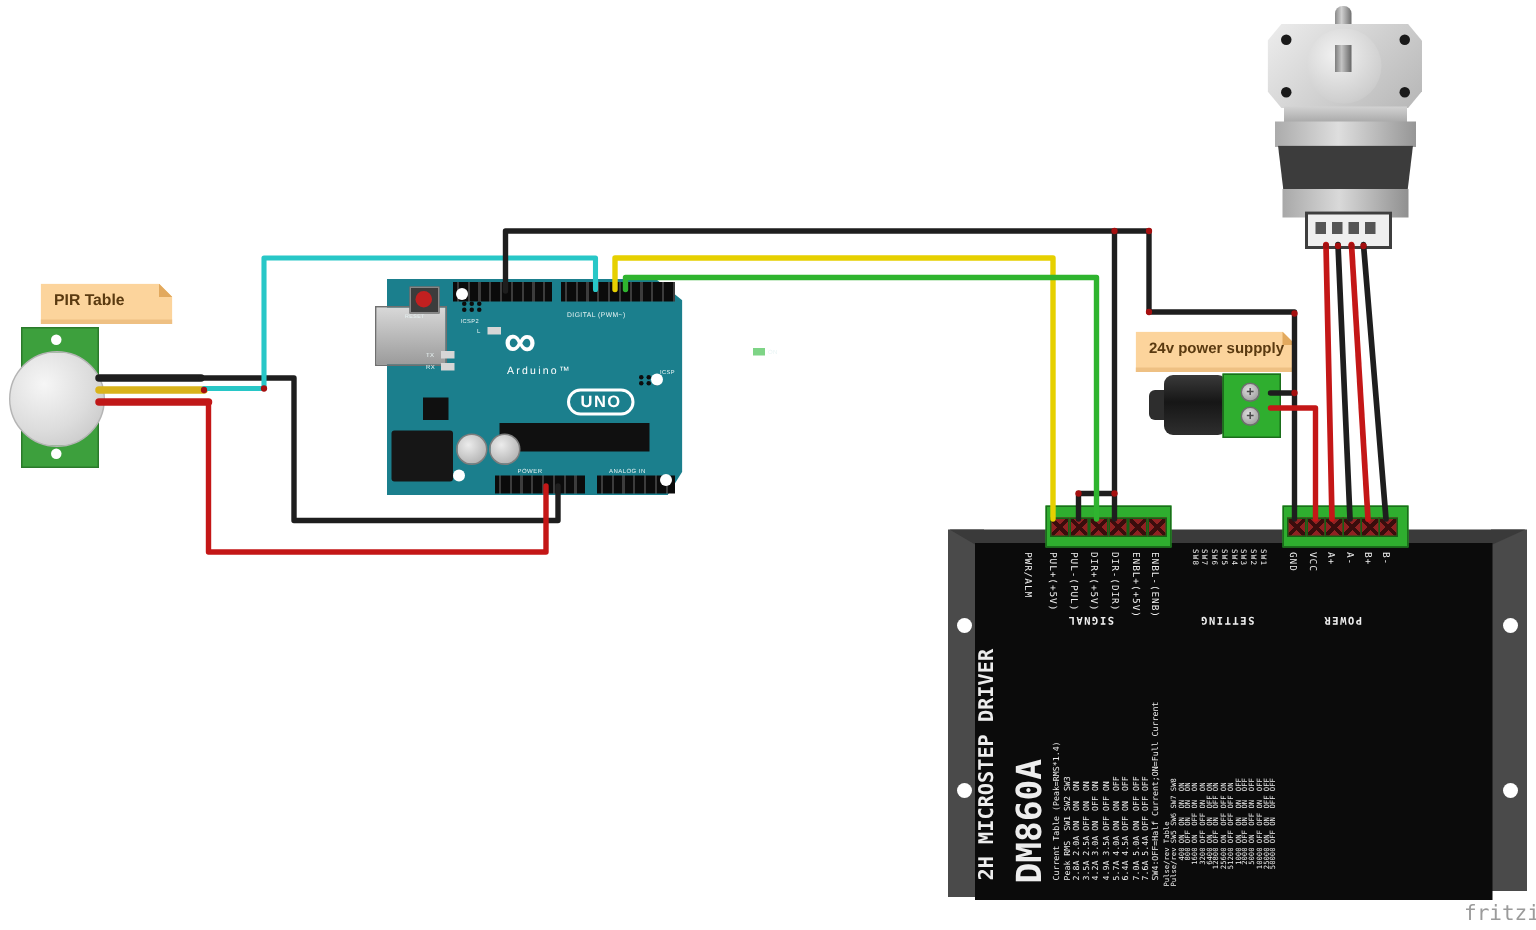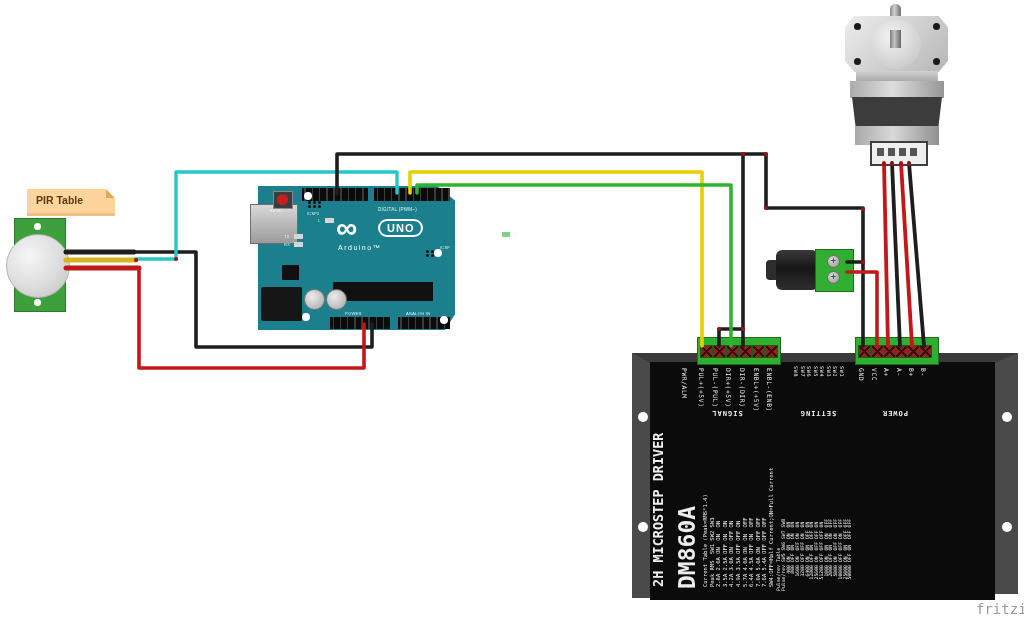--- a/index.html
+++ b/index.html
@@ -22,21 +22,21 @@
   .board{position:absolute;background:var(--teal);
          clip-path:polygon(0 0,91% 0,100% 10%,100% 89%,95% 100%,0 100%);}
   .header-strip{position:absolute;background:repeating-linear-gradient(90deg,#0b0b0b 0 2.5px,#3c3c3c 2.5px 4px,#0b0b0b 4px 7.2px);}
   .silk{position:absolute;color:#e8f4f4;font-size:4.5px;letter-spacing:.3px;white-space:nowrap;}
   .icsp-grid{position:absolute;display:grid;grid-template-columns:repeat(3,4px);grid-gap:1px;}
   .icsp-grid i{width:3px;height:3px;background:#0d0d0d;border-radius:50%;}
   .cap{position:absolute;width:19px;height:19px;border-radius:50%;border:1px solid #7d7d7d;
        background:radial-gradient(circle at 38% 35%,#ececec,#a5a5a5);}
   .chip{position:absolute;background:#101010;}
   .uno-oval{position:absolute;color:#fff;border:2px solid #fff;border-radius:12px;
-            font-size:11px;font-weight:bold;letter-spacing:1px;padding:1px 7px;}
+            font-size:11px;font-weight:bold;letter-spacing:1px;padding:1px 7px;margin-top:40px;}
   .infinity{position:absolute;color:#fff;font-size:30px;font-weight:bold;line-height:20px;}
   .brand{position:absolute;color:#fff;font-size:7px;letter-spacing:1.5px;}
   .ledrect{position:absolute;background:#d6d6d6;}
   
   .barrel{position:absolute;background:linear-gradient(180deg,#3a3a3a,#161616 45%,#2e2e2e);border-radius:6px;}
   .term{position:absolute;background:var(--termgreen);border:1px solid #1b6e1b;}
   .screw-round{position:absolute;width:11px;height:11px;border-radius:50%;
        background:radial-gradient(circle at 40% 35%,#dedede,#8f8f8f);border:1px solid #6e6e6e;
        color:#4a4a4a;font-size:9px;line-height:10px;text-align:center;font-weight:bold;}
   
@@ -133,20 +133,23 @@
     <div class="chip" style="left:32px;top:79px;width:17px;height:15px;"></div>
     <div class="cap" style="left:54px;top:103px;"></div>
     <div class="cap" style="left:76px;top:103px;"></div>
 
     <div class="hole" style="left:54px;top:6px;width:8px;height:8px;"></div>
     <div class="hole" style="left:52px;top:127px;width:8px;height:8px;"></div>
     <div class="hole" style="left:184px;top:63px;width:8px;height:8px;"></div>
     <div class="hole" style="left:190px;top:130px;width:8px;height:8px;"></div>
   </div>
 
+  <div class="note" style="left:757px;top:221px;width:98px;height:24px;font-size:10px;">
+    <span>24v power suppply</span>
+  </div>
   <div>
     <div class="abs" style="left:766px;top:260px;width:14px;height:20px;background:#2d2d2d;border-radius:4px 0 0 4px;"></div>
     <div class="barrel" style="left:776px;top:250px;width:42px;height:40px;"></div>
     <div class="term" style="left:815px;top:249px;width:37px;height:41px;"></div>
     <div class="screw-round" style="left:827px;top:255px;">+</div>
     <div class="screw-round" style="left:827px;top:271px;">+</div>
   </div>
 
   <div>
     <div class="abs" style="left:890px;top:4px;width:11px;height:44px;background:linear-gradient(90deg,#8a8a8a,#cfcfcf 40%,#6f6f6f);border-radius:5px 5px 0 0;"></div>

